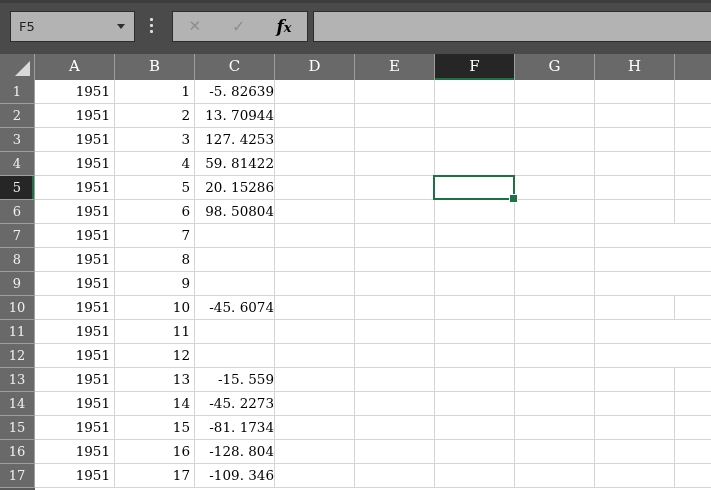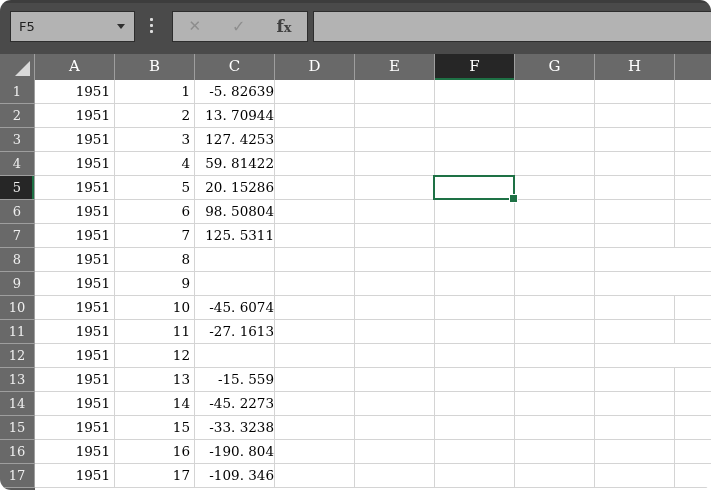--- a/index.html
+++ b/index.html
@@ -1,37 +1,37 @@
 <!DOCTYPE html>
 <html><head>
 <meta charset="utf-8">
 <style>
   html,body{margin:0;padding:0;}
   body{width:711px;height:490px;overflow:hidden;background:#fff;
        font-family:"DejaVu Sans",sans-serif;-webkit-font-smoothing:antialiased;}
-  #app{position:relative;width:711px;height:490px;overflow:hidden;border-radius:11px;}
+  #app{position:relative;width:711px;height:490px;overflow:hidden;}
 
   
   .chrome{position:absolute;left:0;top:0;width:711px;height:54px;
           background:linear-gradient(#3d3d3d,#3d3d3d 3px,#4a4a4a 3px);}
   .namebox{position:absolute;left:10px;top:11px;width:125px;height:31px;
            background:#b3b3b3;border:1px solid #2d2d2d;box-sizing:border-box;
            display:flex;align-items:center;}
   .namebox .val{padding-left:8px;font-size:13px;color:#222;flex:1;}
   .nb-arrow{width:0;height:0;border-left:4px solid transparent;border-right:4px solid transparent;
             border-top:5px solid #2f2f2f;margin-right:9px;}
   .dots{position:absolute;left:150px;top:18px;display:flex;flex-direction:column;gap:3px;}
   .dots i{width:3px;height:3px;background:#dcdcdc;border-radius:1px;display:block;}
   .fxpanel{position:absolute;left:172px;top:11px;width:136px;height:31px;
            background:#b3b3b3;border:1px solid #2d2d2d;box-sizing:border-box;
            display:flex;align-items:center;justify-content:space-around;}
   .fx-x{color:#8d8d8d;font-size:15px;font-weight:bold;line-height:1;cursor:default;}
   .fx-check{color:#8d8d8d;font-size:16px;font-weight:bold;line-height:1;cursor:default;}
-  .fx-fx{color:#404040;font-size:17px;line-height:1;font-family:"DejaVu Serif",serif;
-         font-weight:600;cursor:default;}
+  .fx-fx{color:#000000;font-size:17px;line-height:1;font-family:"DejaVu Serif",serif;
+         font-style:italic;font-weight:600;cursor:default;}
   .fx-fx .sub{font-size:13px;}
   .fmlbar{position:absolute;left:313px;top:11px;right:0;height:31px;
           background:#b3b3b3;border:1px solid #2d2d2d;border-right:none;box-sizing:border-box;
           font-size:13px;color:#222;display:flex;align-items:center;padding-left:6px;}
 
   
   .sheet{position:absolute;left:0;top:54px;width:711px;height:436px;background:#fff;}
   .colheaders{display:flex;height:26px;background:#696969;}
   .corner{width:35px;height:26px;position:relative;border-right:1px solid #9e9e9e;
           box-sizing:border-box;background:#696969;}
@@ -170,21 +170,20 @@
           <div class="cell num"></div>
           <div class="cell num"></div>
           <div class="cell num"></div>
           <div class="cell num"></div>
           <div class="cell filler"></div>
         </div>
         <div class="gridrow">
           <div class="rowhead">7</div>
           <div class="cell num">1951</div>
           <div class="cell num">7</div>
-          <div class="cell text">125. 5311</div>
           <div class="cell num"></div>
           <div class="cell num"></div>
           <div class="cell num"></div>
           <div class="cell num"></div>
           <div class="cell num"></div>
           <div class="cell filler"></div>
         </div>
         <div class="gridrow">
           <div class="rowhead">8</div>
           <div class="cell num">1951</div>
@@ -216,21 +215,20 @@
           <div class="cell num"></div>
           <div class="cell num"></div>
           <div class="cell num"></div>
           <div class="cell num"></div>
           <div class="cell filler"></div>
         </div>
         <div class="gridrow">
           <div class="rowhead">11</div>
           <div class="cell num">1951</div>
           <div class="cell num">11</div>
-          <div class="cell text">-27. 1613</div>
           <div class="cell num"></div>
           <div class="cell num"></div>
           <div class="cell num"></div>
           <div class="cell num"></div>
           <div class="cell num"></div>
           <div class="cell filler"></div>
         </div>
         <div class="gridrow">
           <div class="rowhead">12</div>
           <div class="cell num">1951</div>
@@ -263,33 +261,33 @@
           <div class="cell num"></div>
           <div class="cell num"></div>
           <div class="cell num"></div>
           <div class="cell num"></div>
           <div class="cell filler"></div>
         </div>
         <div class="gridrow">
           <div class="rowhead">15</div>
           <div class="cell num">1951</div>
           <div class="cell num">15</div>
-          <div class="cell text">-33. 3238</div>
+          <div class="cell text">-81. 1734</div>
           <div class="cell num"></div>
           <div class="cell num"></div>
           <div class="cell num"></div>
           <div class="cell num"></div>
           <div class="cell num"></div>
           <div class="cell filler"></div>
         </div>
         <div class="gridrow">
           <div class="rowhead">16</div>
           <div class="cell num">1951</div>
           <div class="cell num">16</div>
-          <div class="cell text">-190. 804</div>
+          <div class="cell text">-128. 804</div>
           <div class="cell num"></div>
           <div class="cell num"></div>
           <div class="cell num"></div>
           <div class="cell num"></div>
           <div class="cell num"></div>
           <div class="cell filler"></div>
         </div>
         <div class="gridrow">
           <div class="rowhead">17</div>
           <div class="cell num">1951</div>

